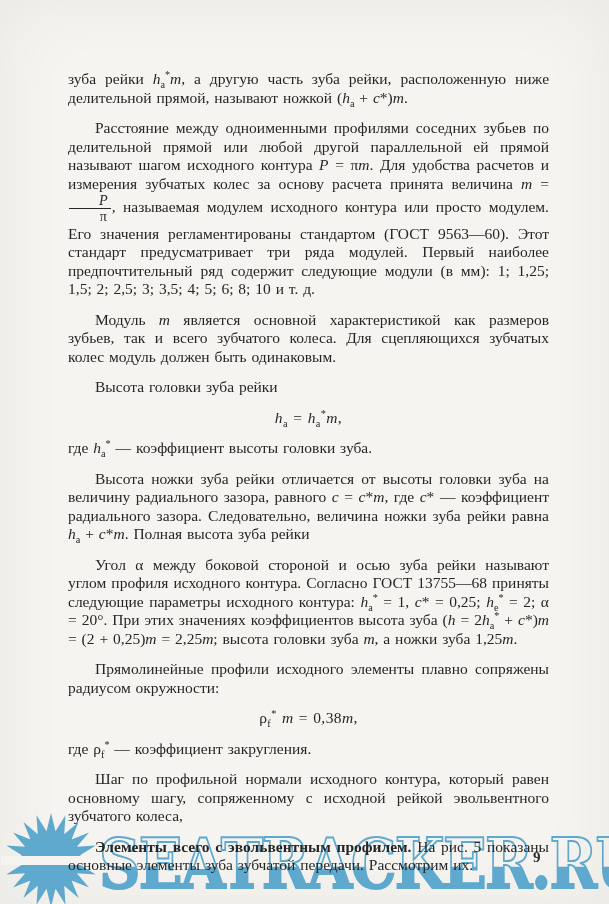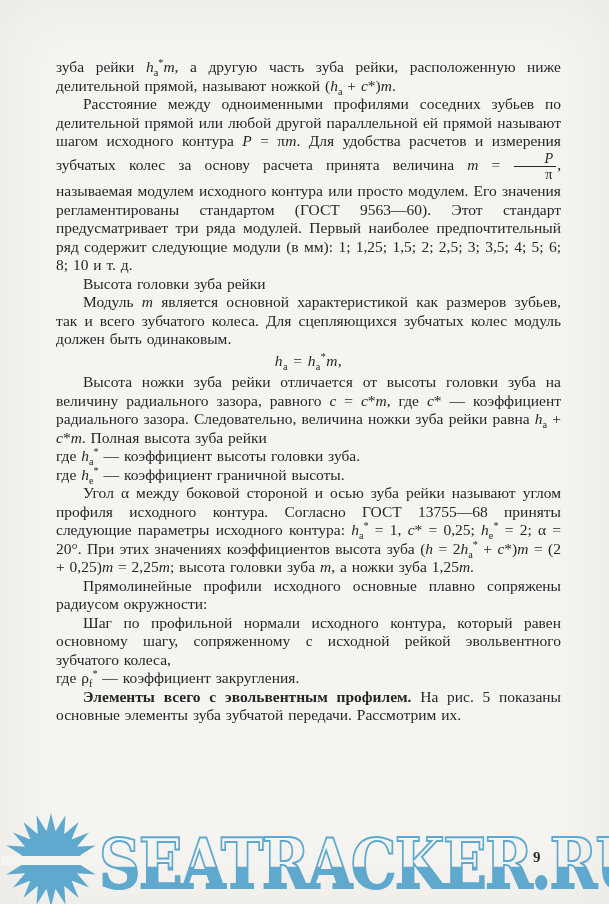--- a/index.html
+++ b/index.html
@@ -18,21 +18,21 @@
     position: absolute;
     left: 56px;
     top: 58px;
     width: 505px;
     z-index: 2;
     font-size: 15.5px;
     line-height: 18.5px;
     word-spacing: 1px;
   }
   .text-flow p.paragraph {
-    margin: 0;
+    margin: 12px;
     text-indent: 27px;
     text-align: justify;
   }
   .text-flow p.paragraph.noindent { text-indent: 0; }
   .text-flow div.formula {
     text-align: center;
     margin: 3px 0;
     letter-spacing: 0.4px;
   }
   i { font-style: italic; }
@@ -89,30 +89,30 @@
   }
 </style>
 </head>
 <body>
 
 <div class="page">
 
   <div class="text-flow" id="text-flow">
       <p class="paragraph noindent">зуба рейки <i>h</i><sub>a</sub><sup>*</sup><i>m</i>, а другую часть зуба рейки, расположенную ниже делительной прямой, называют ножкой (<i>h</i><sub>a</sub> + <i>c</i>*)<i>m</i>.</p>
       <p class="paragraph">Расстояние между одноименными профилями соседних зубьев по делительной прямой или любой другой параллельной ей прямой называют шагом исходного контура <i>P</i> = π<i>m</i>. Для удобства расчетов и измерения зубчатых колес за основу расчета принята величина <i>m</i> = <span class="frac"><span class="fr-top"><i>P</i></span><span class="fr-bot">π</span></span>, называемая модулем исходного контура или просто модулем. Его значения регламентированы стандартом (ГОСТ 9563—60). Этот стандарт предусматривает три ряда модулей. Первый наиболее предпочтительный ряд содержит следующие модули (в мм): 1; 1,25; 1,5; 2; 2,5; 3; 3,5; 4; 5; 6; 8; 10 и т. д.</p>
+      <p class="paragraph">Модуль <i>m</i> является основной характеристикой как размеров зубьев, так и всего зубчатого колеса. Для сцепляющихся зубчатых колес модуль должен быть одинаковым.</p>
       <p class="paragraph">Высота головки зуба рейки</p>
-      <p class="paragraph">Модуль <i>m</i> является основной характеристикой как размеров зубьев, так и всего зубчатого колеса. Для сцепляющихся зубчатых колес модуль должен быть одинаковым.</p>
       <div class="formula"><i>h</i><sub>a</sub> = <i>h</i><sub>a</sub><sup>*</sup><i>m</i>,</div>
+      <p class="paragraph noindent">где <i>h</i><sub>a</sub><sup>*</sup> — коэффициент высоты головки зуба.</p>
       <p class="paragraph">Высота ножки зуба рейки отличается от высоты головки зуба на величину радиального зазора, равного <i>c</i> = <i>c</i>*<i>m</i>, где <i>c</i>* — коэффициент радиального зазора. Следовательно, величина ножки зуба рейки равна <i>h</i><sub>a</sub> + <i>c</i>*<i>m</i>. Полная высота зуба рейки</p>
-      <p class="paragraph noindent">где <i>h</i><sub>a</sub><sup>*</sup> — коэффициент высоты головки зуба.</p>
-      <p class="paragraph noindent">где <i>h</i><sub>e</sub><sup>*</sup> — коэффициент граничной высоты.</p>
       <p class="paragraph">Угол α между боковой стороной и осью зуба рейки называют углом профиля исходного контура. Согласно ГОСТ 13755—68 приняты следующие параметры исходного контура: <i>h</i><sub>a</sub><sup>*</sup> = 1, <i>c</i>* = 0,25; <i>h</i><sub>e</sub><sup>*</sup> = 2; α = 20°. При этих значениях коэффициентов высота зуба (<i>h</i> = 2<i>h</i><sub>a</sub><sup>*</sup> + <i>c</i>*)<i>m</i> = (2 + 0,25)<i>m</i> = 2,25<i>m</i>; высота головки зуба <i>m</i>, а ножки зуба 1,25<i>m</i>.</p>
-      <p class="paragraph">Прямолинейные профили исходного основные плавно сопряжены радиусом окружности:</p>
+      <p class="paragraph">Прямолинейные профили исходного элементы плавно сопряжены радиусом окружности:</p>
+      <div class="formula">ρ<sub>f</sub><sup>*</sup> <i>m</i> = 0,38<i>m</i>,</div>
+      <p class="paragraph noindent">где ρ<sub>f</sub><sup>*</sup> — коэффициент закругления.</p>
       <p class="paragraph">Шаг по профильной нормали исходного контура, который равен основному шагу, сопряженному с исходной рейкой эвольвентного зубчатого колеса,</p>
-      <p class="paragraph noindent">где ρ<sub>f</sub><sup>*</sup> — коэффициент закругления.</p>
       <p class="paragraph"><b>Элементы всего с эвольвентным профилем.</b> На рис. 5 показаны основные элементы зуба зубчатой передачи. Рассмотрим их.</p>
     </div>
 
   <div class="watermark">
     <svg class="sunburst" viewBox="0 0 100 100" xmlns="http://www.w3.org/2000/svg">
       <polygon fill="#5fa8ce" points="
         50,2 54.5,20.3 64.5,4.3 63.2,23.2 77.6,11 70.5,28.5 88,21.4 75.8,35.8
         94.7,34.5 78.7,44.5 97,49 78.7,53.5 94.7,63.5 75.8,62.2 88,76.6 70.5,69.5
         77.6,87 63.2,74.8 64.5,93.7 54.5,77.7 50,96 45.5,77.7 35.5,93.7 36.8,74.8
         22.4,87 29.5,69.5 12,76.6 24.2,62.2 5.3,63.5 21.3,53.5 3,49 21.3,44.5

